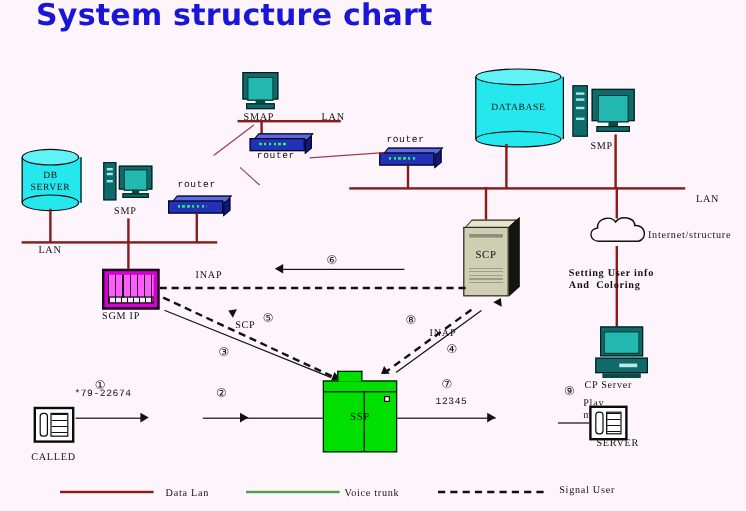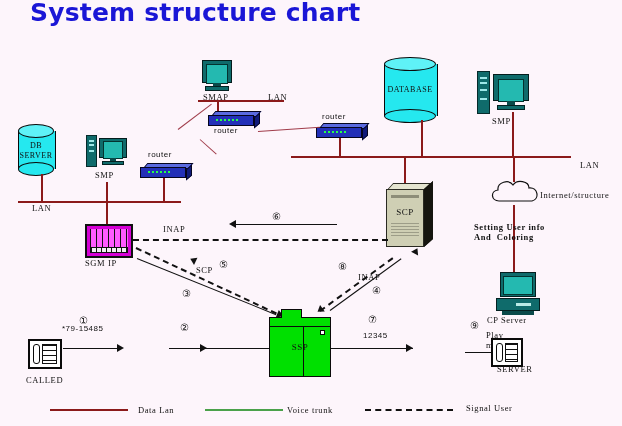--- a/index.html
+++ b/index.html
@@ -19,21 +19,21 @@
     font-size:25px;font-weight:bold;color:#1a16d6;
     letter-spacing:.2px;white-space:nowrap;
   }
 
   
   .lbl{
     font-family:"Liberation Serif",serif;
     font-size:8.5px;color:#111;white-space:nowrap;
     letter-spacing:.6px;
   }
-  .lbl.mono{font-family:Liberation Sans, sans-serif;font-size:8px;letter-spacing:.5px;}
+  .lbl.mono{font-family:Liberation Mono, monospace;font-size:8px;letter-spacing:.5px;}
   .lbl.two{white-space:pre;line-height:10px;}
 
   
   .hline{background:#8b1a1a;height:2px;}
   .vline{background:#8b1a1a;width:2px;}
   .rose{background:#a03c4a;height:1px;}
 
   
   .cyl{ }
   .cyl .body{
@@ -192,21 +192,21 @@
 </head>
 <body>
 
 <div id="stage">
 
   <div class="title">System structure chart</div>
 
   <div class="hline" style="left:18px;top:201px;width:163px;"></div>
   <div class="lbl" style="left:32px;top:203px;">LAN</div>
 
-  <div class="cyl" style="left:18px;top:124px;width:36px;height:52px;">
+  <div class="cyl" style="left:18px;top:124px;width:48px;height:52px;">
     <div class="body"></div>
     <div class="bot"></div>
     <div class="top"></div>
     <div class="cap" style="top:17px;">DB
 SERVER</div>
   </div>
   <div class="vline" style="left:41px;top:174px;height:28px;"></div>
 
   <div class="tower" style="left:86px;top:135px;width:11px;height:32px;">
     <div class="bay" style="top:4px;"></div>
@@ -262,21 +262,21 @@
   <div class="lbl mono" style="left:322px;top:112px;">router</div>
 
   <div class="rose" style="left:258px;top:131px;width:62px;transform:rotate(-4deg);transform-origin:left center;"></div>
   <div class="rose" style="left:178px;top:129px;width:42px;transform:rotate(-37deg);transform-origin:left center;"></div>
   <div class="rose" style="left:200px;top:139px;width:22px;transform:rotate(42deg);transform-origin:left center;"></div>
   <div class="vline" style="left:339px;top:138px;height:19px;"></div>
 
   <div class="hline" style="left:291px;top:156px;width:280px;"></div>
   <div class="lbl" style="left:580px;top:160px;">LAN</div>
 
-  <div class="cyl" style="left:384px;top:57px;width:52px;height:66px;">
+  <div class="cyl" style="left:396px;top:57px;width:72px;height:66px;">
     <div class="body"></div>
     <div class="bot"></div>
     <div class="top"></div>
     <div class="cap" style="top:28px;">DATABASE</div>
   </div>
   <div class="vline" style="left:421px;top:120px;height:37px;"></div>
 
   <div class="tower" style="left:477px;top:71px;width:13px;height:43px;">
     <div class="bay" style="top:5px;"></div>
     <div class="bay" style="top:10px;"></div>
@@ -360,21 +360,21 @@
   <div class="lbl" style="left:358px;top:272px;">INAP</div>
   <div class="lbl" style="left:372px;top:285px;font-size:10px;">④</div>
 
   <div class="phone" style="left:28px;top:339px;width:34px;height:30px;">
     <div class="handset"></div>
     <div class="pad"></div>
   </div>
   <div class="lbl" style="left:26px;top:375px;">CALLED</div>
 
   <div class="lbl" style="left:79px;top:315px;font-size:10px;">①</div>
-  <div class="lbl mono" style="left:62px;top:324px;">*79-15485</div>
+  <div class="lbl mono" style="left:62px;top:324px;">*79-22674</div>
   <div style="left:63px;top:348px;width:56px;height:1px;background:#111;"></div>
   <div style="left:117px;top:344px;width:0;height:0;border-top:4px solid transparent;border-bottom:4px solid transparent;border-left:7px solid #111;"></div>
 
 
   <div style="left:169px;top:348px;width:100px;height:1px;background:#111;"></div>
   <div style="left:200px;top:344px;width:0;height:0;border-top:4px solid transparent;border-bottom:4px solid transparent;border-left:7px solid #111;"></div>
 
   <div class="cab" style="left:269px;top:317px;width:62px;height:60px;background:#00e000;">
     <div class="lid" style="background:#00e000;top:-9px;height:9px;"></div>
     <div class="topline"></div>

